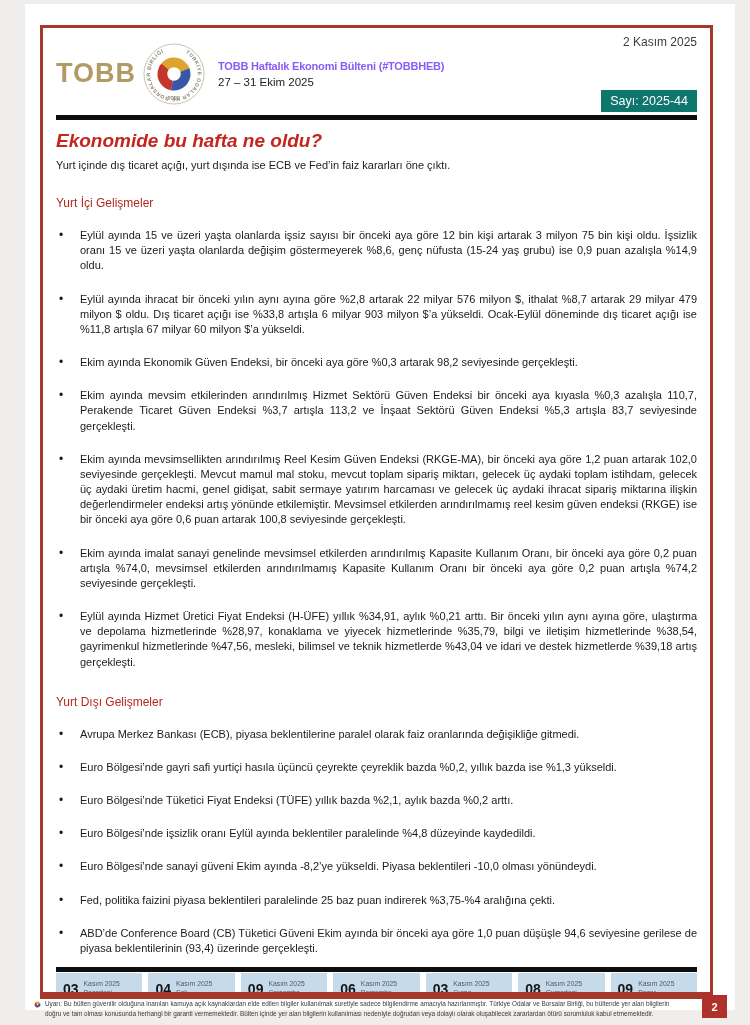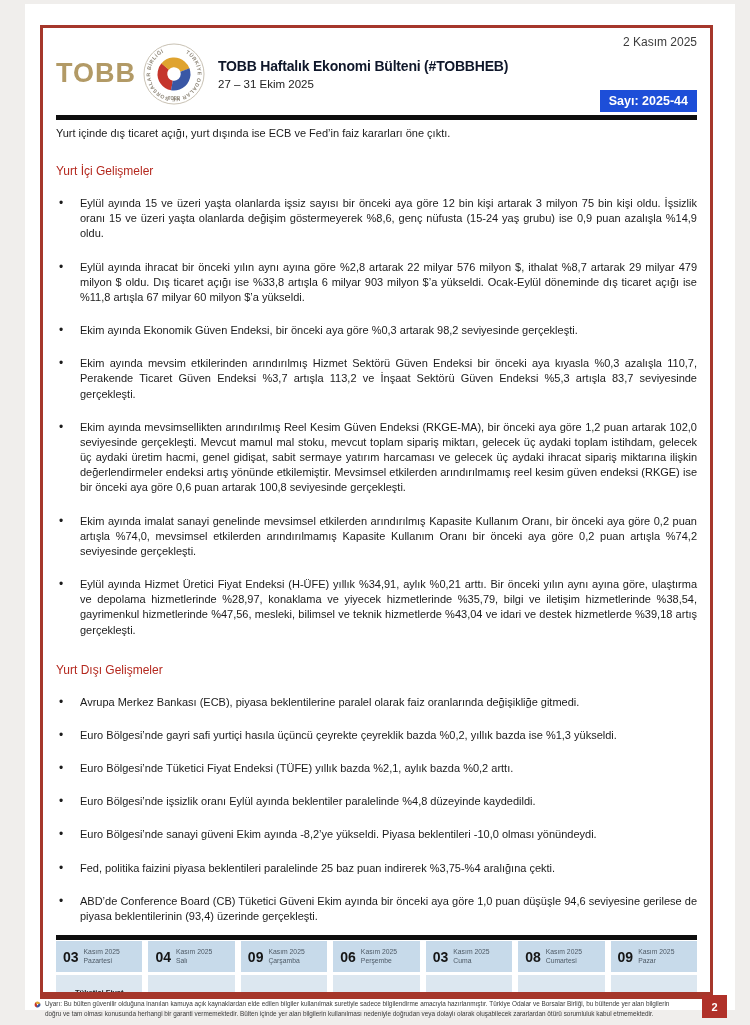--- a/index.html
+++ b/index.html
@@ -18,25 +18,25 @@
   .frame {
     position:absolute; left:15px; top:21px; width:673px; height:974px;
     border:3px solid #a5372b; border-bottom-width:7px;
     padding:0 13px; overflow:hidden; background:#fff;
   }
   
   .hdr { display:flex; align-items:center; height:87px; padding-top:4px; }
   .logo-text { font-size:27px; font-weight:bold; color:#b29a66; letter-spacing:1px; }
   .emblem { width:62px; height:62px; margin-left:7px; flex:0 0 auto; }
   .title-block { margin-left:13px; }
-  .doc-title { font-size:14px; font-weight:600; color:#0f172a; letter-spacing:-0.2px; }
+  .doc-title { font-size:11px; font-weight:600; color:#8b5cf6; letter-spacing:-0.2px; }
   .doc-range { font-size:11.5px; font-weight:normal; color:#222; margin-top:4px; }
   .hdr-right { margin-left:auto; display:flex; flex-direction:column; align-items:flex-end; }
   .pub-date { font-size:12px; color:#3c3c3c; margin-bottom:9px; }
-  .issue-badge { background:#1d4ed8; color:#fff; font-size:12.5px; font-weight:bold; padding:4px 9px;margin-top:32px; }
+  .issue-badge { background:#0f766e; color:#fff; font-size:12.5px; font-weight:normal; padding:4px 9px;margin-top:32px; }
   .black-rule { height:5px; background:#0e0e0e; }
   
   .headline { color:#c4251d; font-size:19px; font-weight:bold; font-style:italic; margin-top:10px; }
   .intro { font-size:11px; margin-top:7px; color:#1b1b1b; }
   .sec-title { color:#b4281e; font-size:12px; margin-top:25px; margin-bottom:7px; }
   ul.bullets { list-style:none; }
   ul.bullets li {
     position:relative; padding-left:24px; margin-bottom:11px;
     font-size:11px; line-height:1.38; text-align:justify; color:#1b1b1b;margin-top:18px;
   }
@@ -91,20 +91,21 @@
         <div class="doc-range">27 – 31 Ekim 2025</div>
       </div>
       <div class="hdr-right">
         <div class="pub-date">2 Kasım 2025</div>
         <div class="issue-badge">Sayı: 2025-44</div>
       </div>
     </div>
 
     <div class="black-rule"></div>
 
+    <div class="headline">Ekonomide bu hafta ne oldu?</div>
     <div class="intro">Yurt içinde dış ticaret açığı, yurt dışında ise ECB ve Fed’in faiz kararları öne çıktı.</div>
 
     <div class="sec-title">Yurt İçi Gelişmeler</div>
     <ul class="bullets">
 
         <li>Eylül ayında 15 ve üzeri yaşta olanlarda işsiz sayısı bir önceki aya göre 12 bin kişi artarak 3 milyon 75 bin kişi oldu. İşsizlik oranı 15 ve üzeri yaşta olanlarda değişim göstermeyerek %8,6, genç nüfusta (15-24 yaş grubu) ise 0,9 puan azalışla %14,9 oldu.</li>
 
         <li>Eylül ayında ihracat bir önceki yılın aynı ayına göre %2,8 artarak 22 milyar 576 milyon $, ithalat %8,7 artarak 29 milyar 479 milyon $ oldu. Dış ticaret açığı ise %33,8 artışla 6 milyar 903 milyon $’a yükseldi. Ocak-Eylül döneminde dış ticaret açığı ise %11,8 artışla 67 milyar 60 milyon $’a yükseldi.</li>
 
         <li>Ekim ayında Ekonomik Güven Endeksi, bir önceki aya göre %0,3 artarak 98,2 seviyesinde gerçekleşti.</li>

